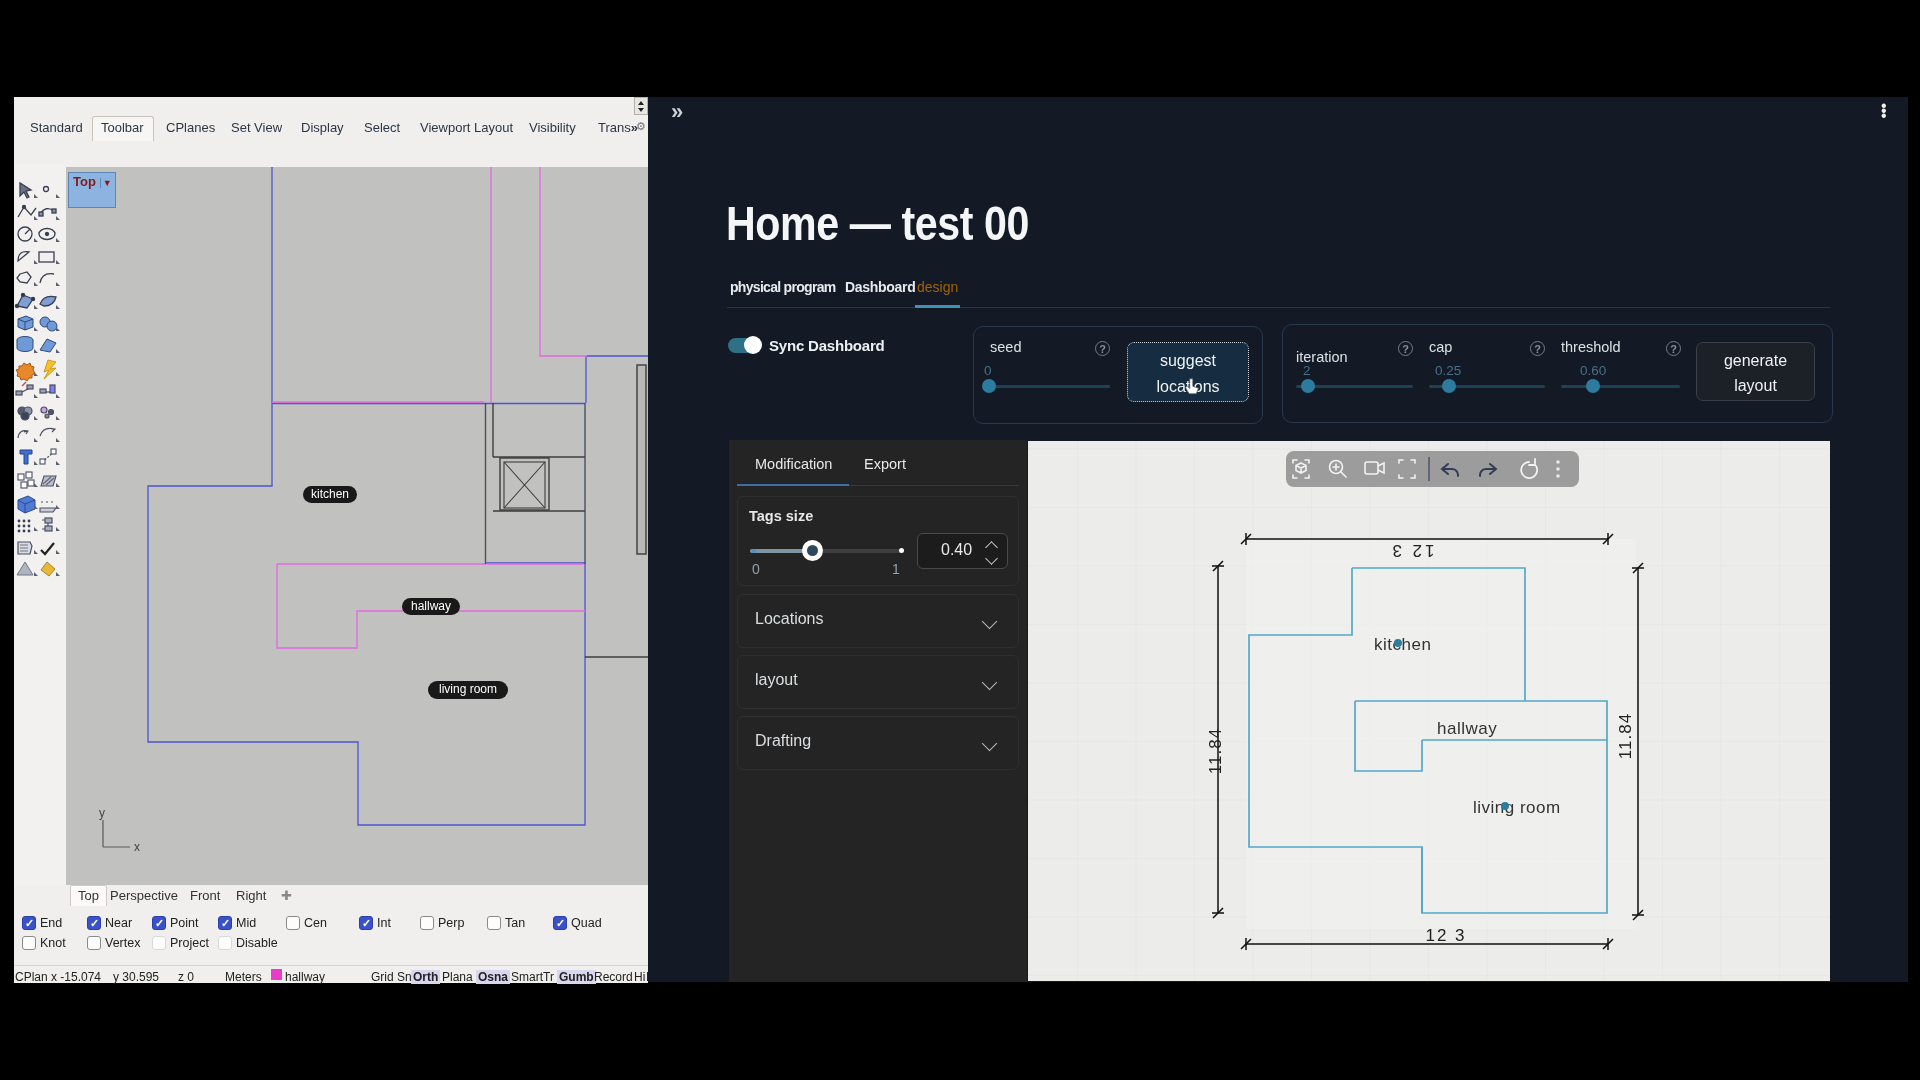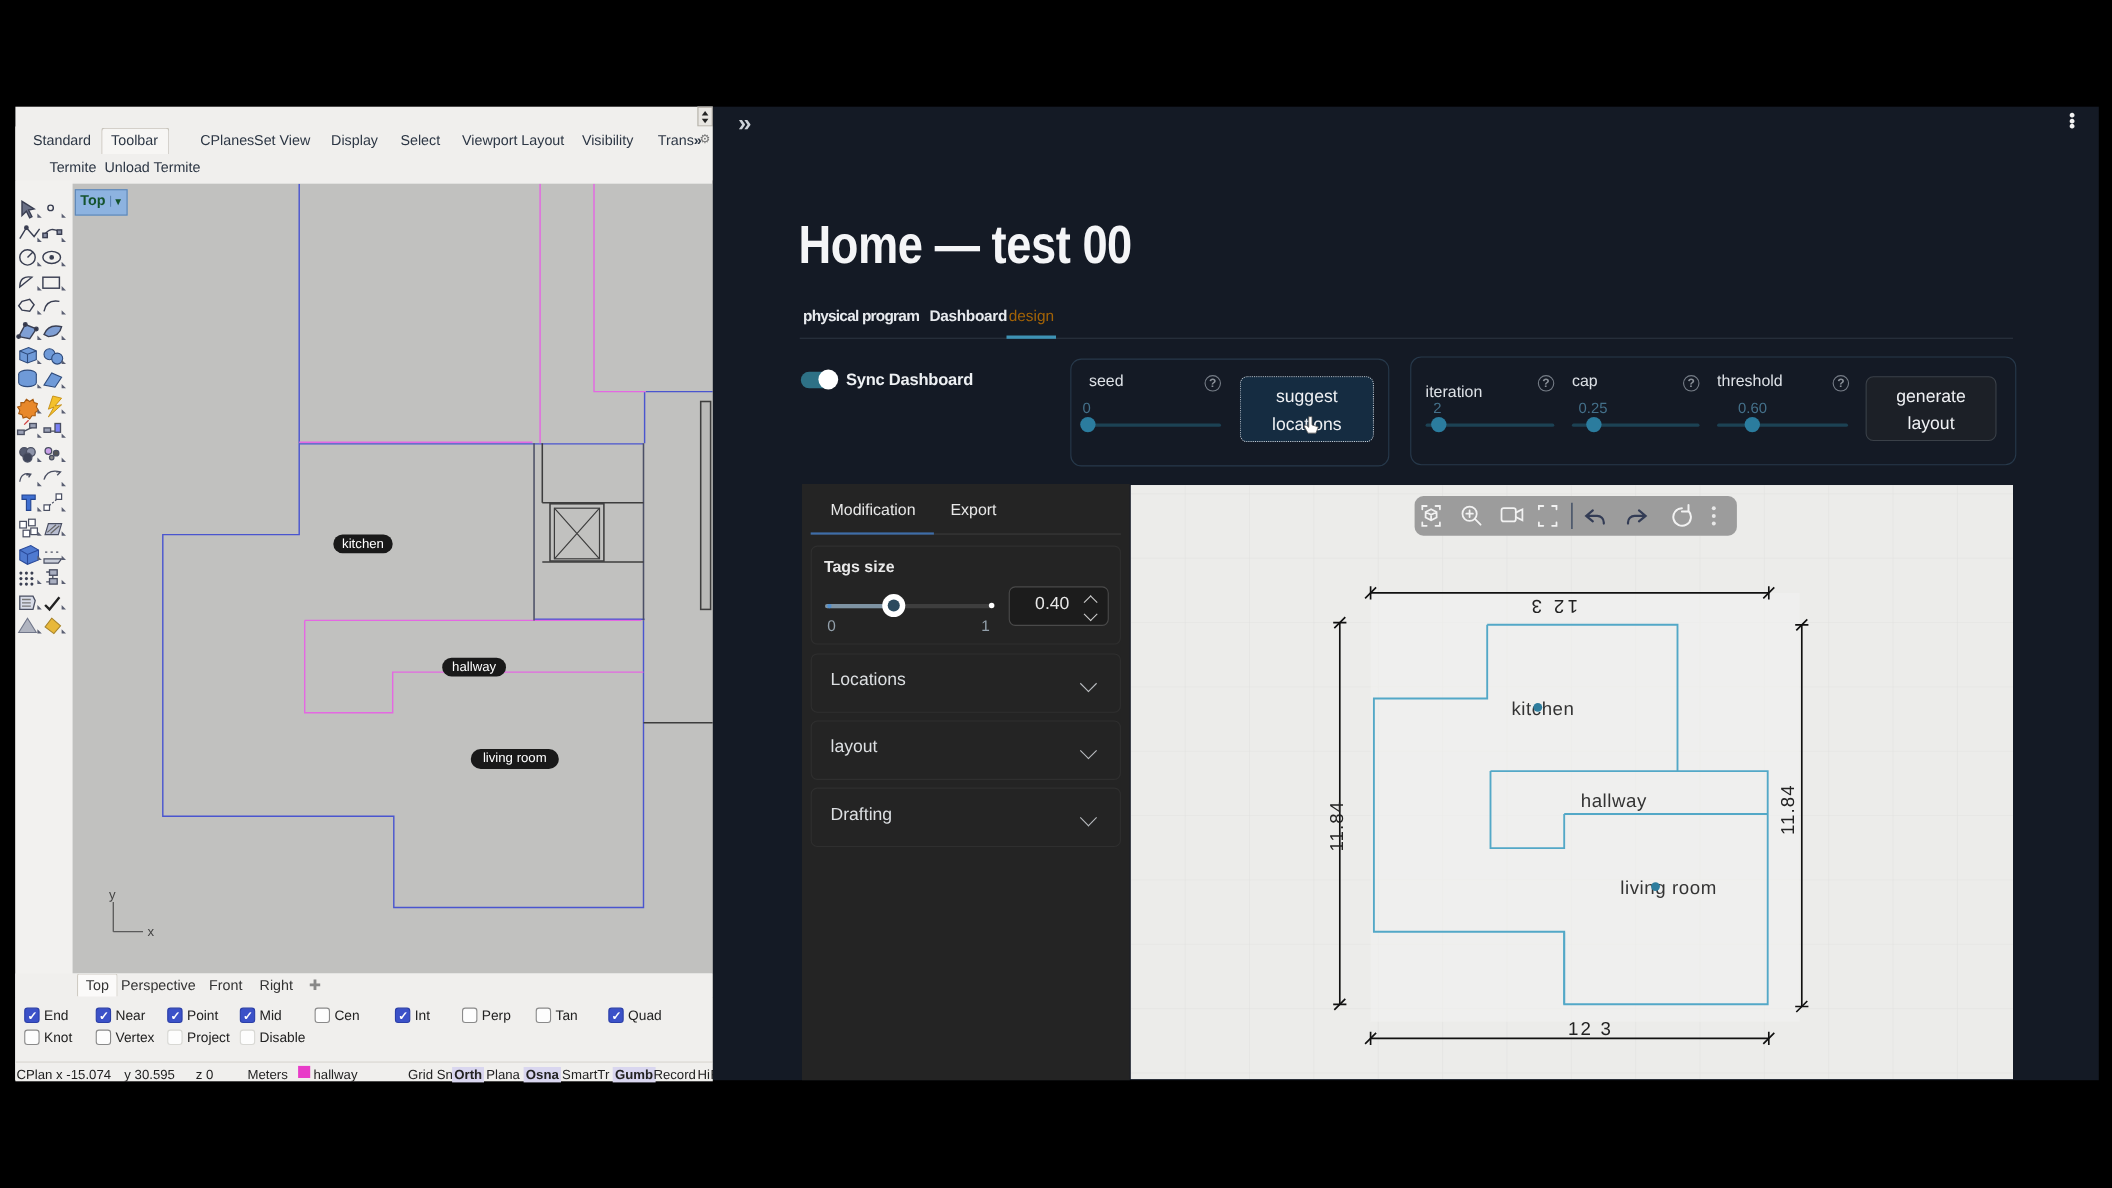--- a/index.html
+++ b/index.html
@@ -13,21 +13,21 @@
   .tri-dn{position:absolute;left:3px;top:10px;width:0;height:0;border-left:3px solid transparent;border-right:3px solid transparent;border-top:4px solid #222;}
   #menurow1{position:absolute;left:0;top:18px;width:634px;height:25px;background:#f0efed;font-size:13px;color:#2c3644;text-align:right;}
   #menurow1 span{position:absolute;top:5px;}
   #tabtoolbar{position:absolute;left:78px;top:1px;width:60px;height:24px;background:#f7f6f4;border:1px solid #c8c4bc;border-bottom:none;border-radius:3px 3px 0 0;}
   #menurow2{position:absolute;left:0;top:43px;width:634px;height:24px;background:#f0efed;font-size:13px;color:#2c3644;}
   #menurow2 span{position:absolute;top:4px;}
   
   #iconstrip{position:absolute;left:0;top:67px;width:52px;height:818px;background:#f2f1ef;}
   
   #vport{position:absolute;left:52px;top:70px;width:582px;height:718px;background:#c1c1bf;}
-  #topbadge{position:absolute;left:2px;top:5px;height:19px;background:#8db3e0;border:1px solid #5d85b5;font-size:13px;font-weight:bold;color:#14532d;padding:1px 3px 2px 4px;}
+  #topbadge{position:absolute;left:2px;top:5px;height:19px;background:#8db3e0;border:1px solid #5d85b5;font-size:13px;font-weight:bold;color:#7f1d1d;padding:1px 3px 14px 4px;}
   #topbadge i{font-style:normal;border-left:1px solid #5d85b5;margin-left:4px;padding-left:2px;font-size:9px;}
   .pill{position:absolute;background:#191919;color:#fff;border-radius:9px;font-size:12px;text-align:center;line-height:17px;}
   
   #vtabs{position:absolute;left:0;top:788px;width:634px;height:22px;background:#f0efed;font-size:13px;color:#333;}
   #vtabs span{position:absolute;top:3px;}
   #vtabs .active{background:#fbfaf9;border:1px solid #cfcbc3;border-bottom:none;padding:2px 7px 3px 7px;top:0px;border-radius:2px 2px 0 0;}
   
   #osnap{position:absolute;left:0;top:810px;width:634px;height:60px;background:#f0efed;font-size:12.5px;color:#222;}
   .cb{position:absolute;width:14px;height:14px;border-radius:3px;box-sizing:border-box;}
   .cb.on{background:#3b51c8;border:1px solid #2b3fa8;}
@@ -80,32 +80,28 @@
 
 <div id="rhino">
   <div id="cmdscroll">
       <div class="tri-up"></div>
       <div class="tri-dn"></div>
     </div>
   <div id="menurow1">
     <div id="tabtoolbar"></div>
     <span style="left:16px">Standard</span>
     <span style="left:87px">Toolbar</span>
-    <span style="left:168px">CPlanes</span>
+    <span style="left:152px">CPlanes</span>
     <span style="left:217px">Set View</span>
     <span style="left:287px">Display</span>
     <span style="left:350px">Select</span>
     <span style="left:406px">Viewport Layout</span>
     <span style="left:515px">Visibility</span>
     <span style="left:584px">Trans<b style="font-weight:bold">»</b></span>
     <span style="left:622px;font-size:11px;color:#777">⚙</span>
-  </div>
-  <div id="menurow2">
-    <span style="left:31px">Termite</span>
-    <span style="left:81px">Unload Termite</span>
   </div>
   <div id="iconstrip">
   <svg width="52" height="520" style="position:absolute;left:0;top:0">
     <g stroke="#3a3f52" stroke-width="1.3" fill="none">
 
       <path d="M6 19 L6 32 L10 28 L13 34 L15 33 L12 27 L17 26 Z" fill="#6a7086"></path>
       <circle cx="32" cy="25" r="2.5"></circle>
 
       <path d="M4 53 L10 43 L17 51 L22 44"></path>
           <circle cx="10" cy="43" r="1.5" fill="#3a3f52"></circle>

